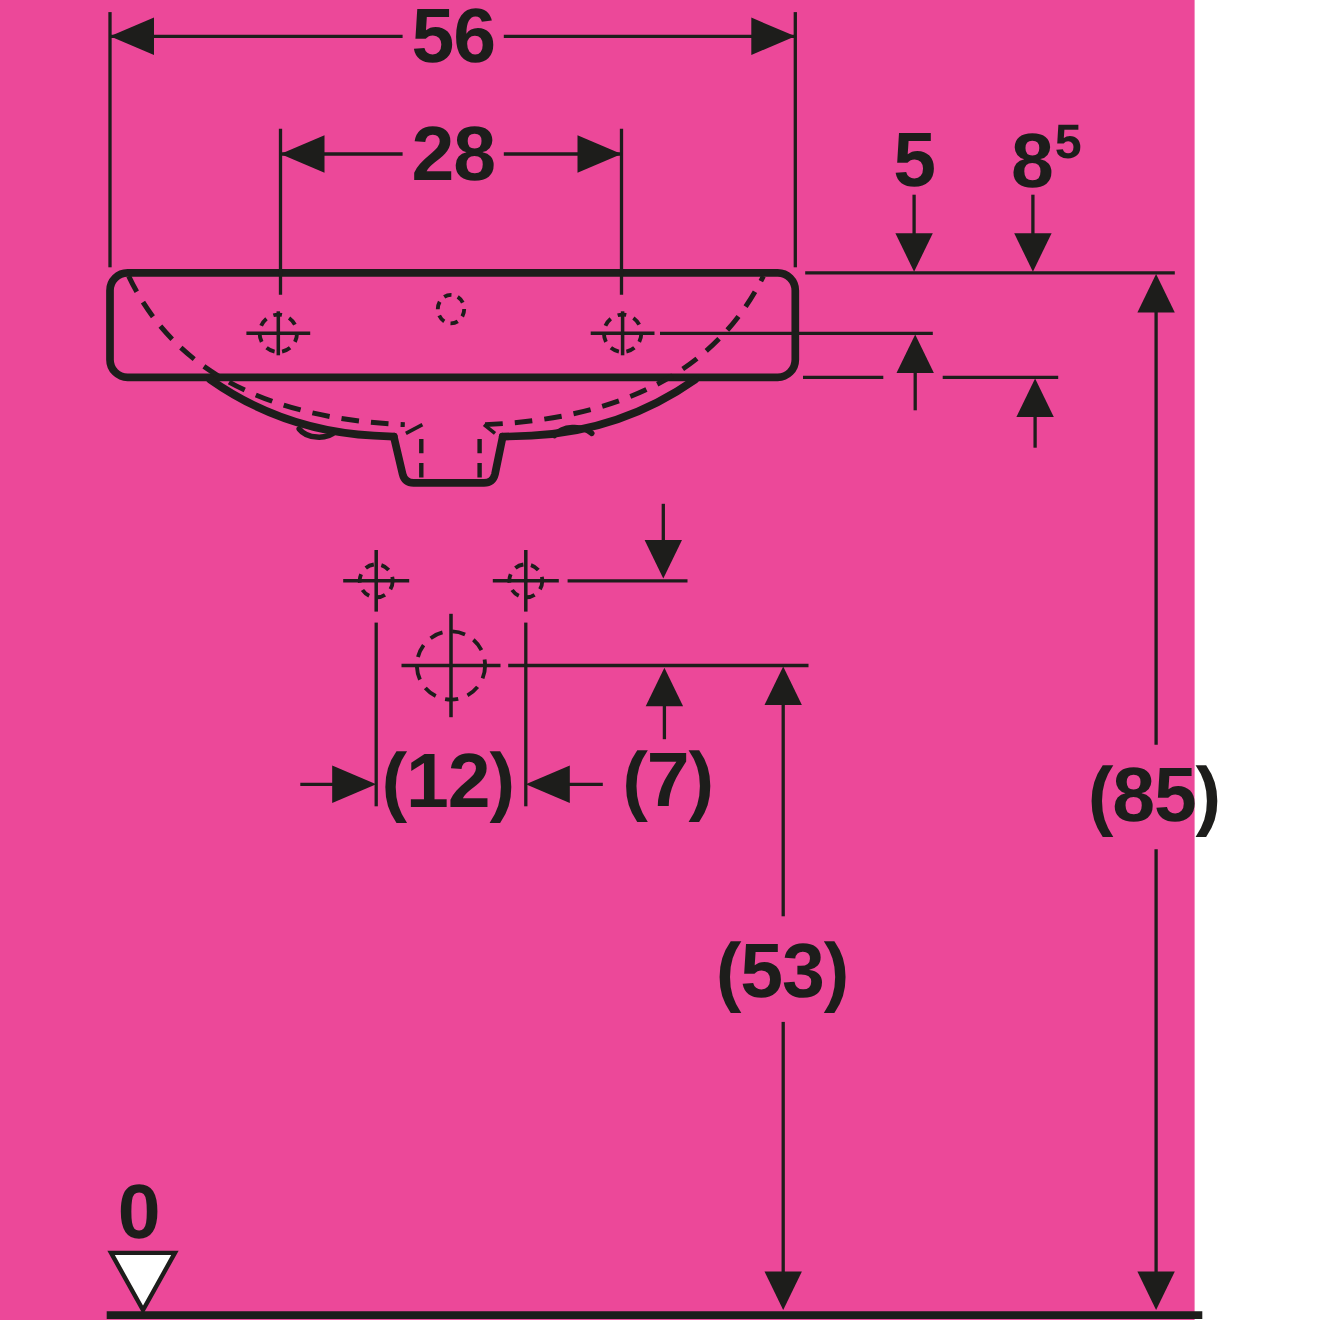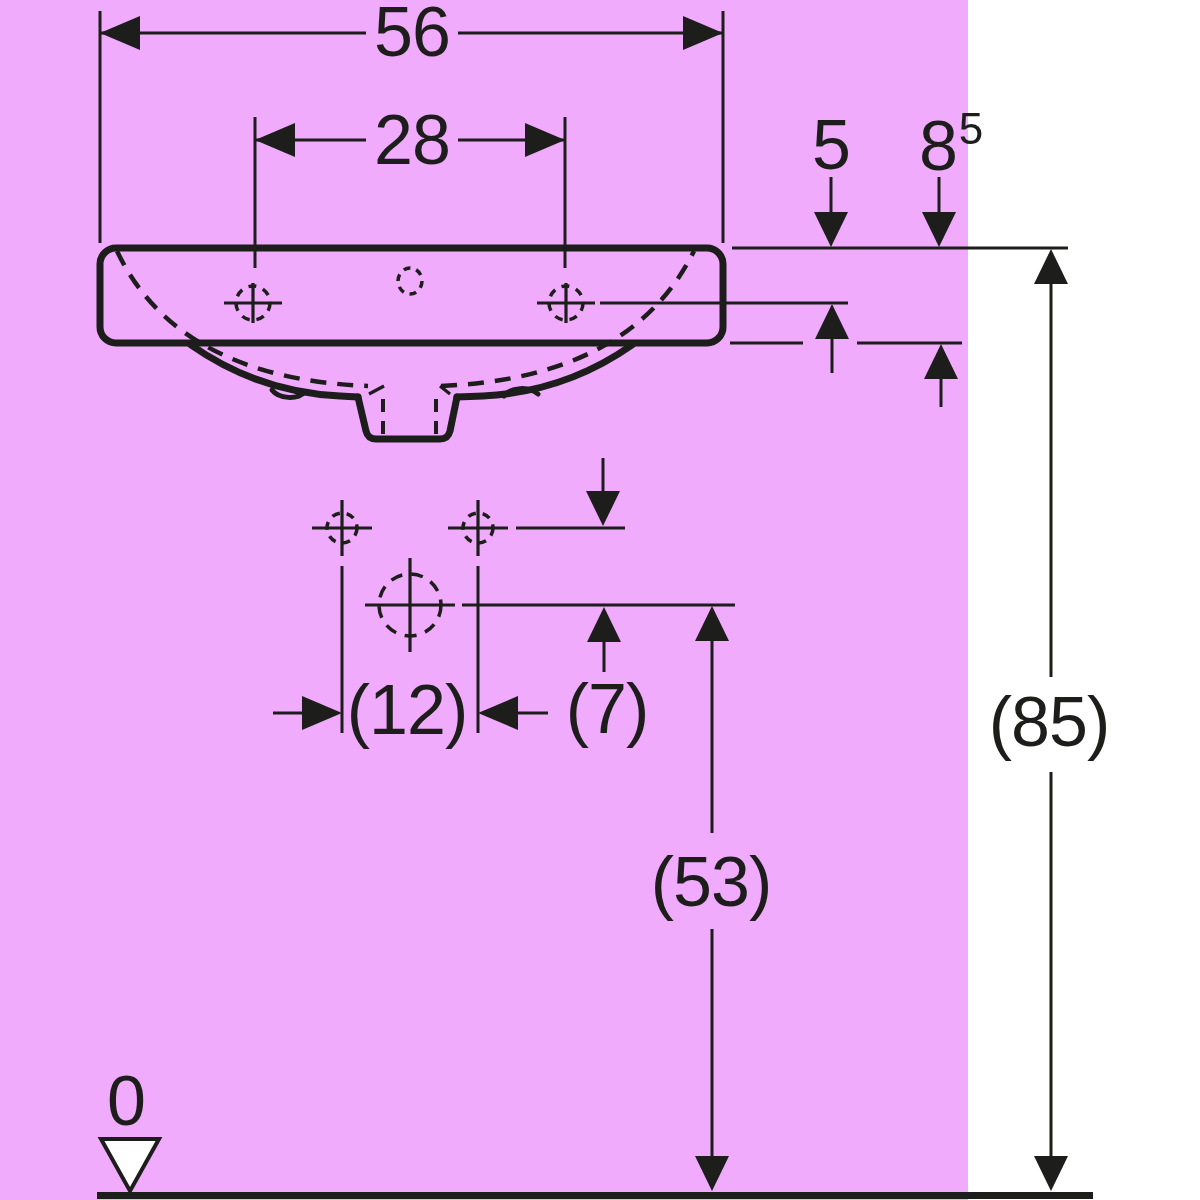--- a/index.html
+++ b/index.html
@@ -5,23 +5,24 @@
   html, body {
     margin: 0;
     padding: 0;
     background: #ffffff;
     width: 1200px;
     height: 1200px;
     overflow: hidden;
   }
   .drawing-wrap {
     position: relative;
-    width: 968px;
+    width: 1086px;
     height: 1200px;
-    background: #f0abfc;
+    background: #ec4899;
+    font-weight: bold;
   }
   svg {
     display: block;
   }
   .dim-text {
     font-family: "Liberation Sans", sans-serif;
     font-size: 70px;
     fill: #1d1d1b;
     letter-spacing: -1px;
   }

